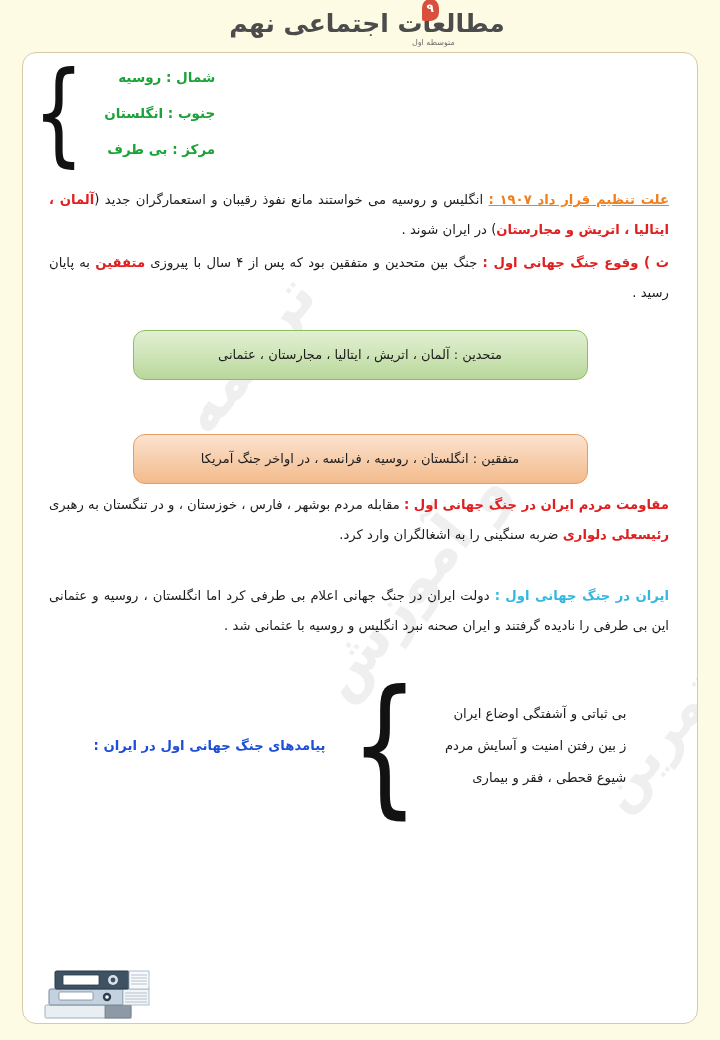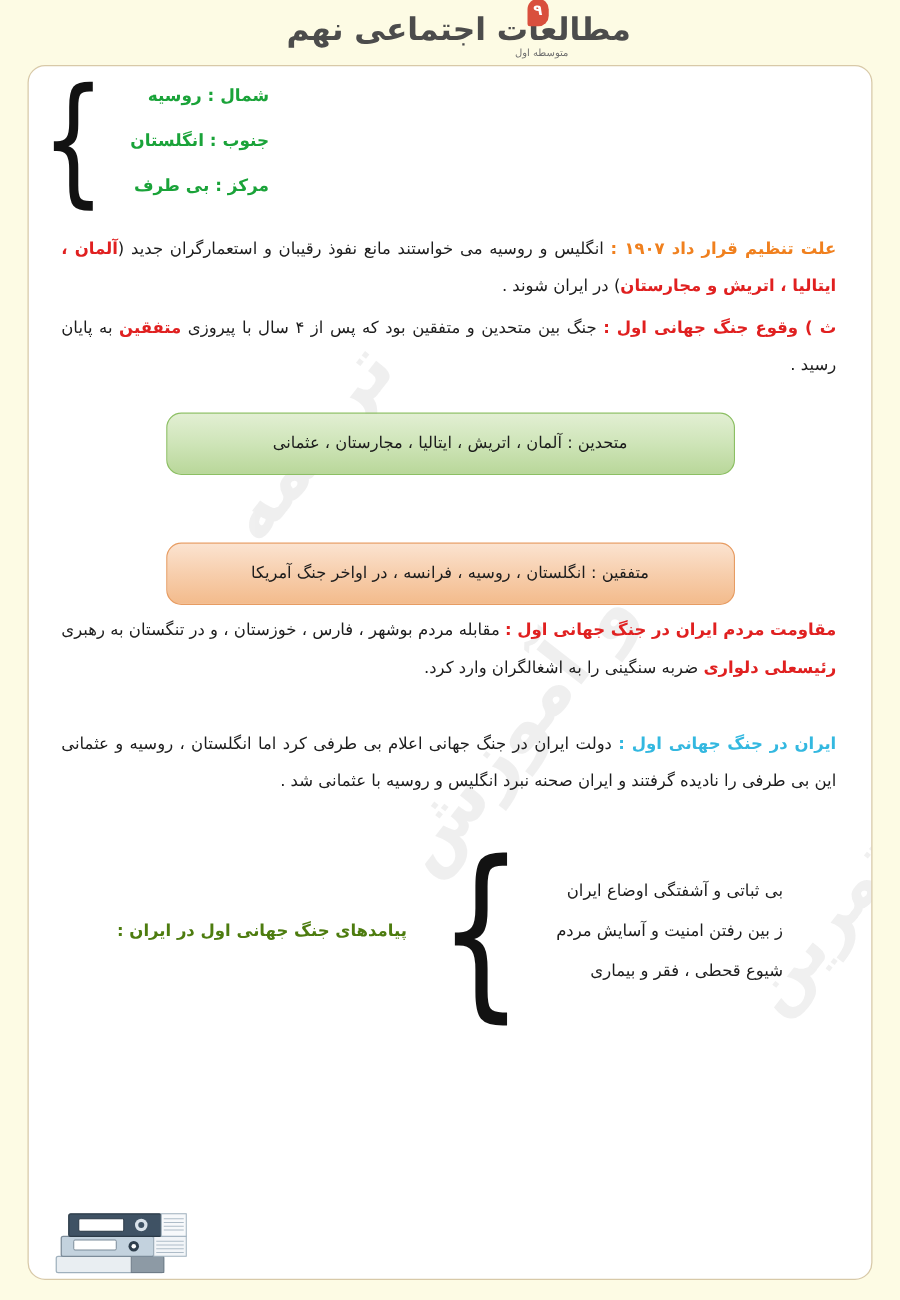--- a/index.html
+++ b/index.html
@@ -153,21 +153,21 @@
     color: #1c1c1c;
     text-align: justify;
     padding: 0 28px 0 26px;
     margin: 0;
   }
   .para.first { margin-top: 28px; }
   .para.second { margin-top: 4px; }
   .para.gap-top { margin-top: 32px; }
   .para.gap-top2 { margin-top: 6px; }
 
-  .lbl-orange { color: #f0801e; font-weight: bold; }
+  .lbl-orange { color: #f0801e; font-weight: bold; text-decoration: underline; }
   .lbl-red    { color: #e02020; font-weight: bold; }
   .lbl-cyan   { color: #33b8e0; font-weight: bold; }
   .hl-red     { color: #e02020; font-weight: bold; }
 
   
   .callout {
     margin: 18px auto 0 auto;
     width: 455px;
     min-height: 50px;
     border-radius: 12px;
@@ -193,21 +193,21 @@
   
   .brace-block-bottom {
     margin-top: 58px;
     padding-right: 0;
     padding-left: 0;
     justify-content: center;
     gap: 12px;
   }
   .brace-label-cyan {
     font-size: 13.2px;
-    color: #4d7c0f;
+    color: #1d4ed8;
     font-weight: bold;
     white-space: nowrap;
   }
   .brace-items-bottom .brace-item {
     color: #1c1c1c;
     font-weight: normal;
     font-size: 13.2px;
     gap: 0;
   }
   .brace-items-bottom { gap: 17px; }

